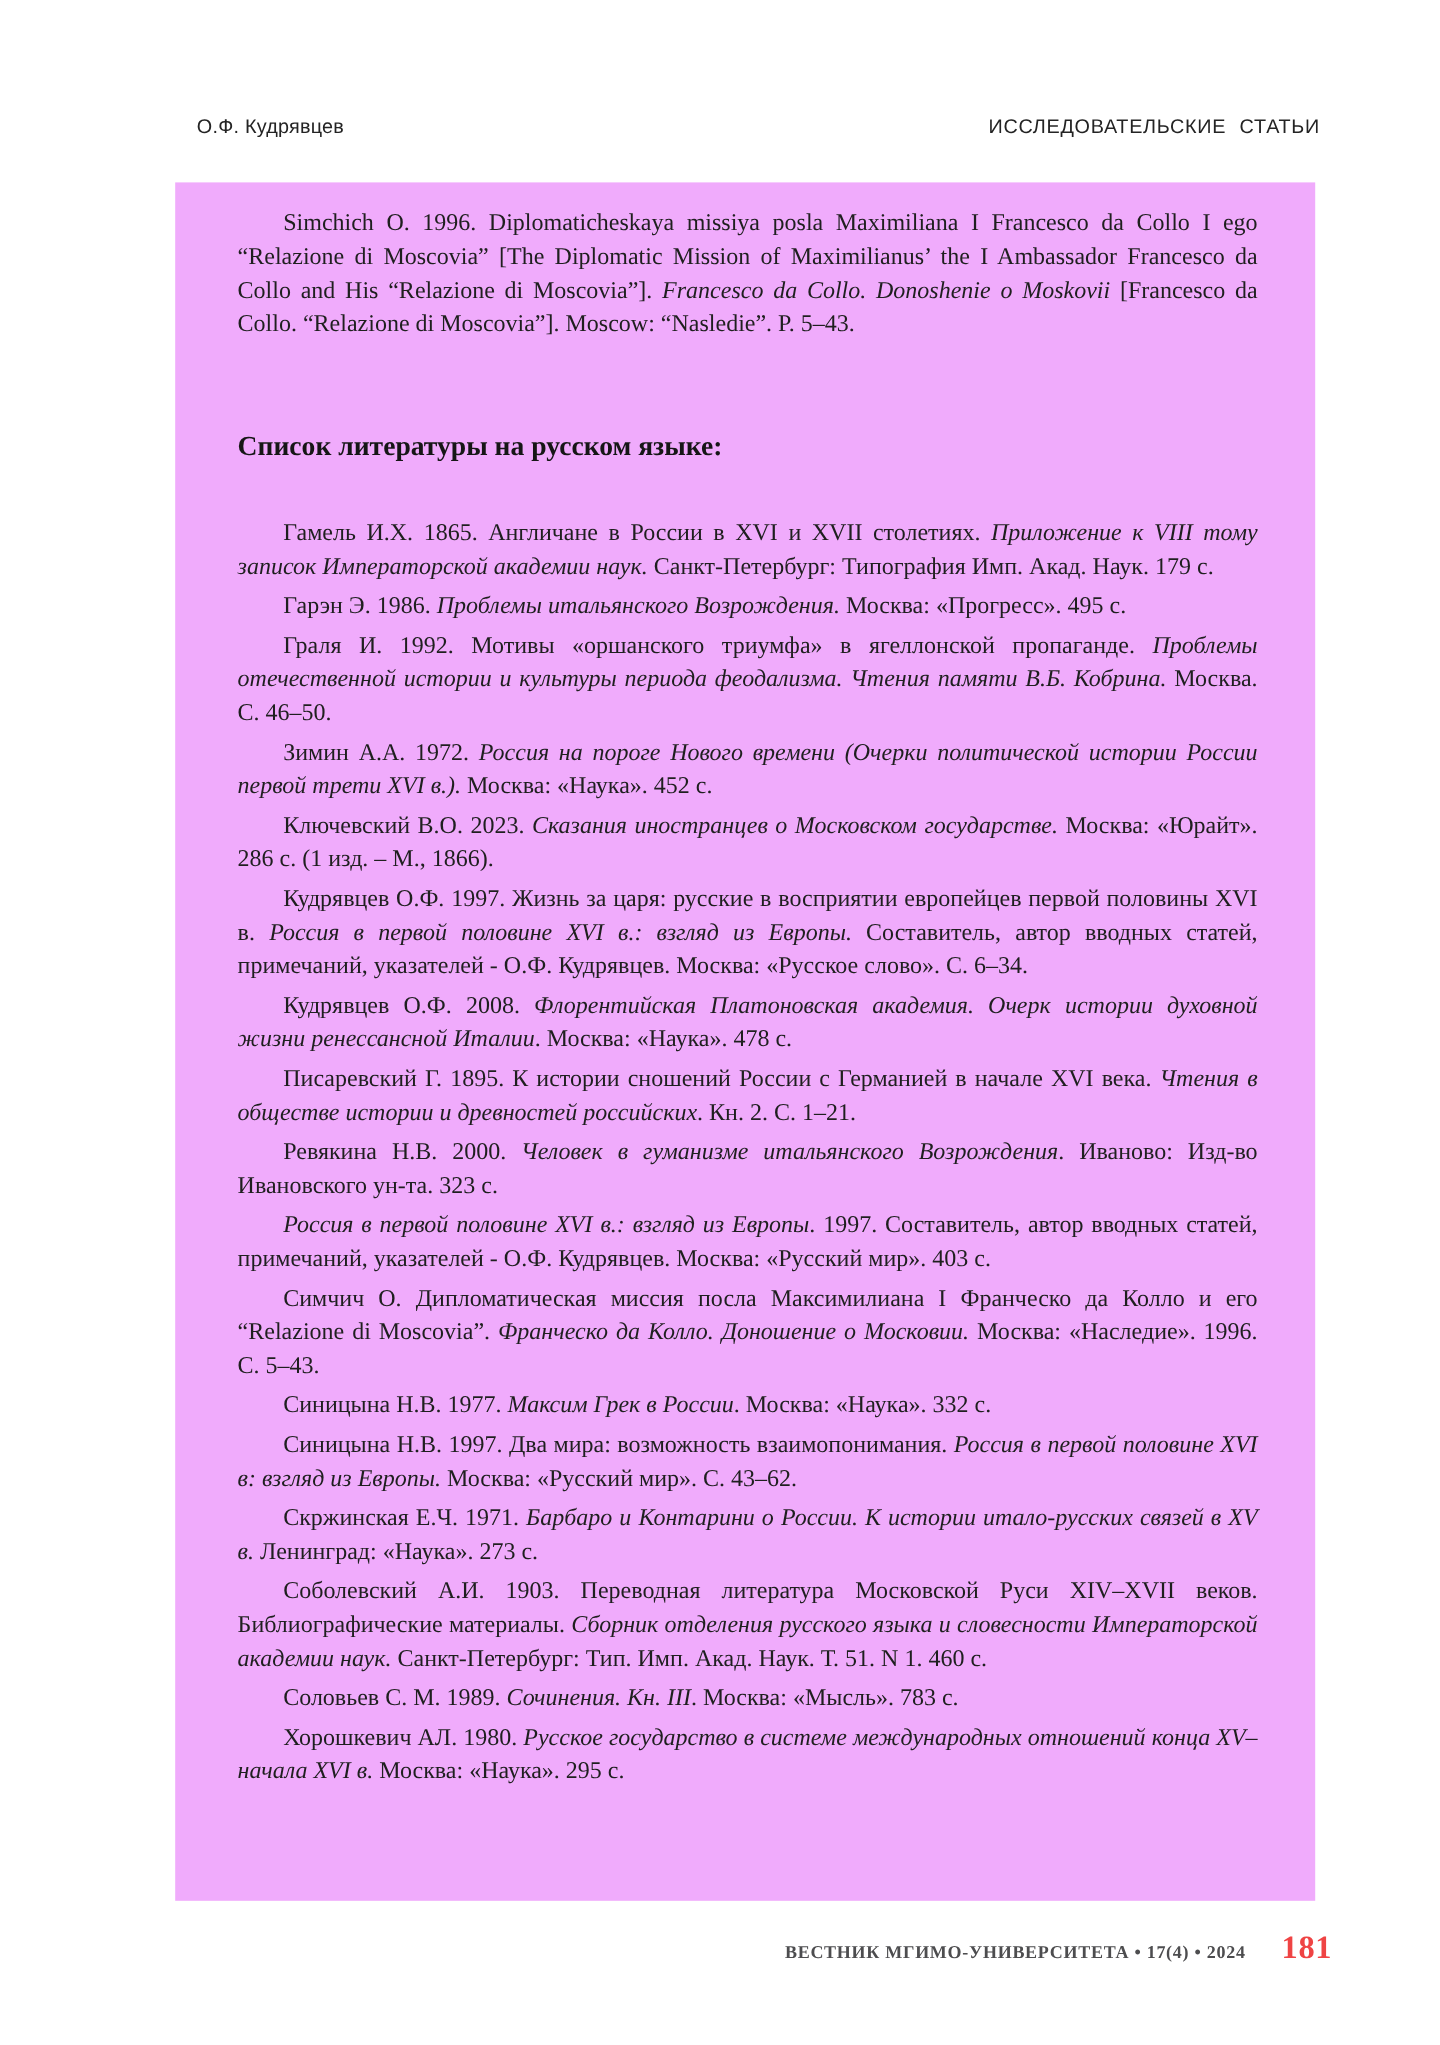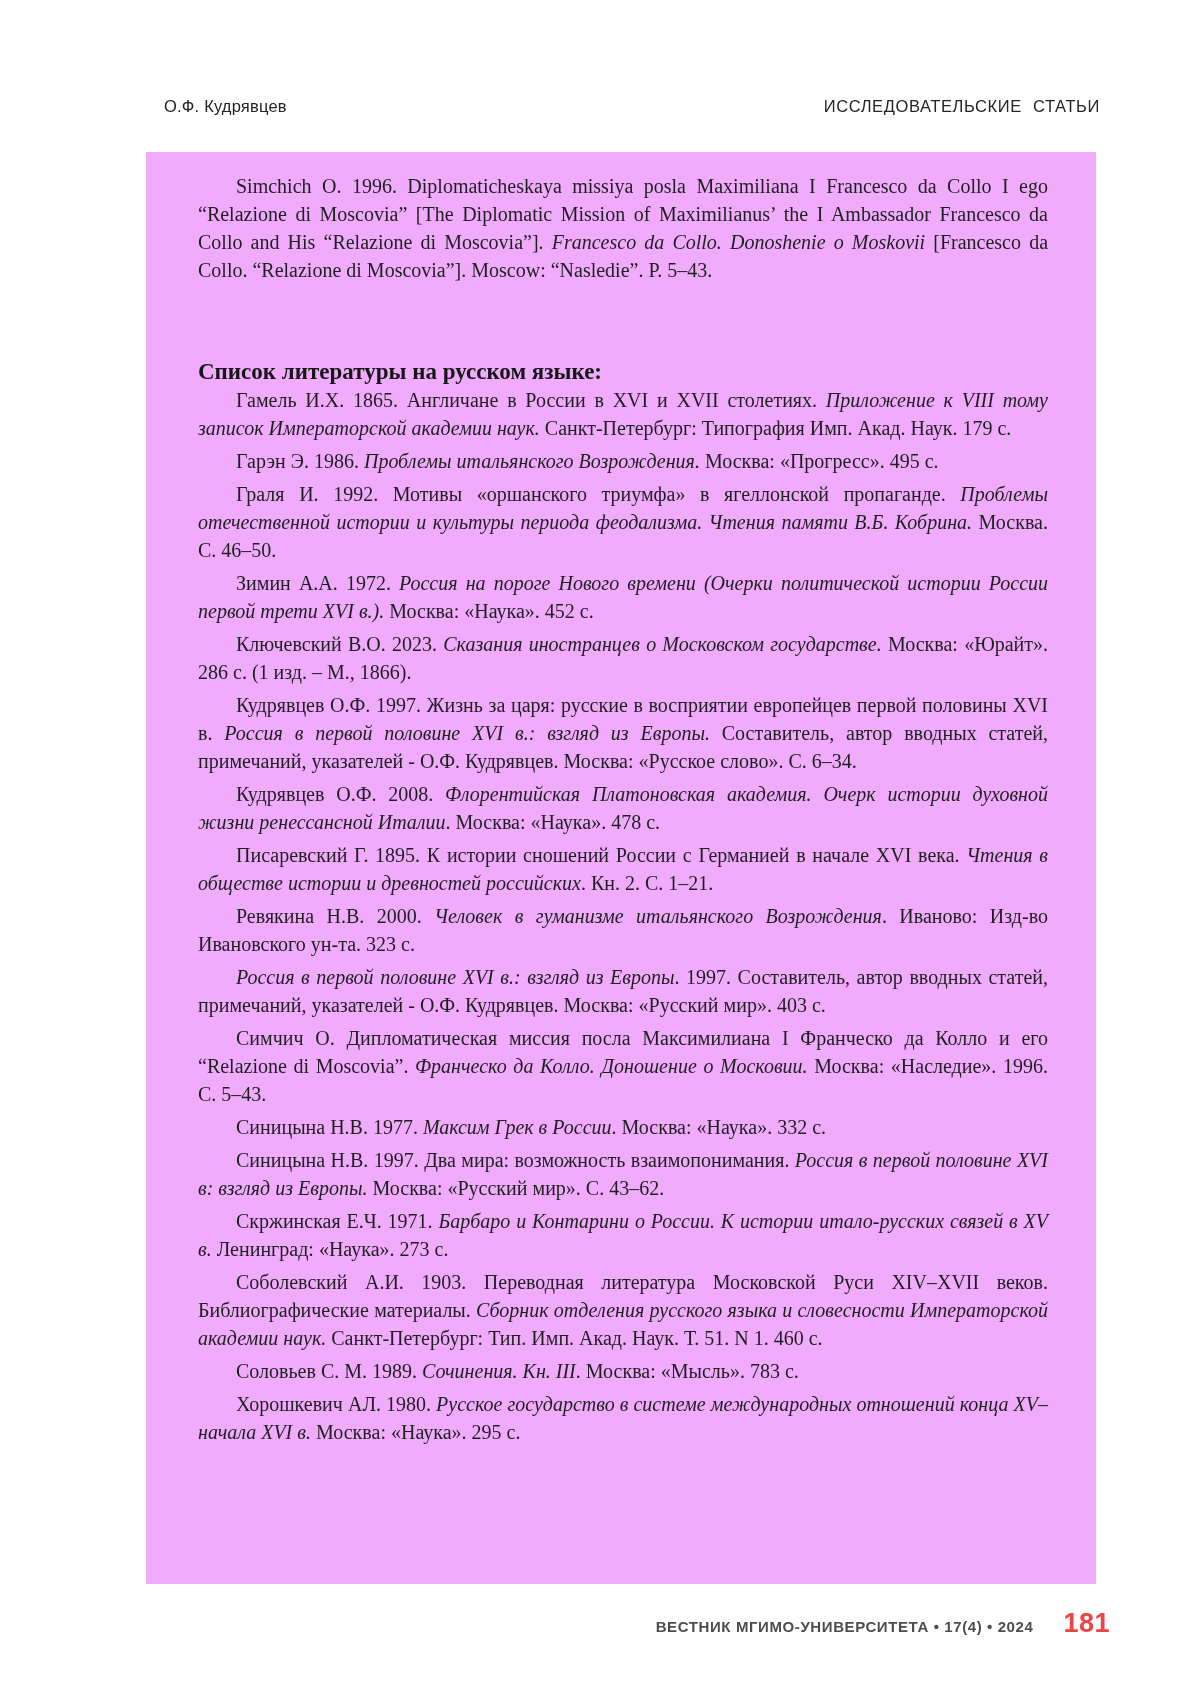--- a/index.html
+++ b/index.html
@@ -46,28 +46,28 @@
   .ref i, .ref-en i { font-style: italic; }
 
   .section-heading {
     margin: 74px 0 0 0;
     font-size: 23px;
     line-height: 28px;
     font-weight: bold;
     color: #161616;
   }
 
-  .references { }
+  .references { margin-top: 44px; }
 
   
   .page-footer {
     position: absolute;
     right: 90px; top: 1608px;
     display: flex; align-items: baseline;
-    font-family: Liberation Sans, sans-serif;
+    font-family: Liberation Serif, serif;
   }
   .page-footer .journal {
     font-size: 15px; font-weight: bold;
     color: #4d4d4f; letter-spacing: 0.6px;
   }
   .page-footer .pagenum {
     font-size: 27px; font-weight: bold;
     color: #ef4444; margin-left: 30px; letter-spacing: 0.5px;
   }
 </style>

